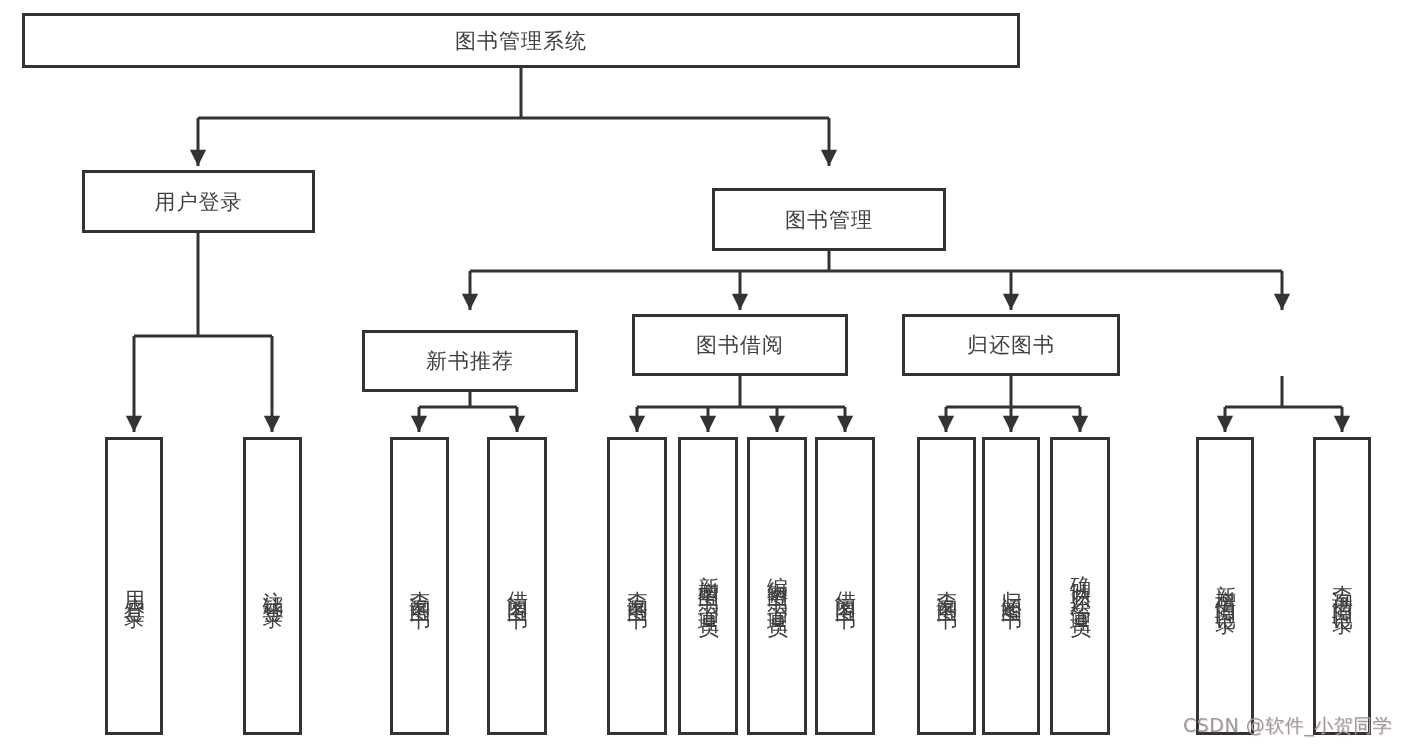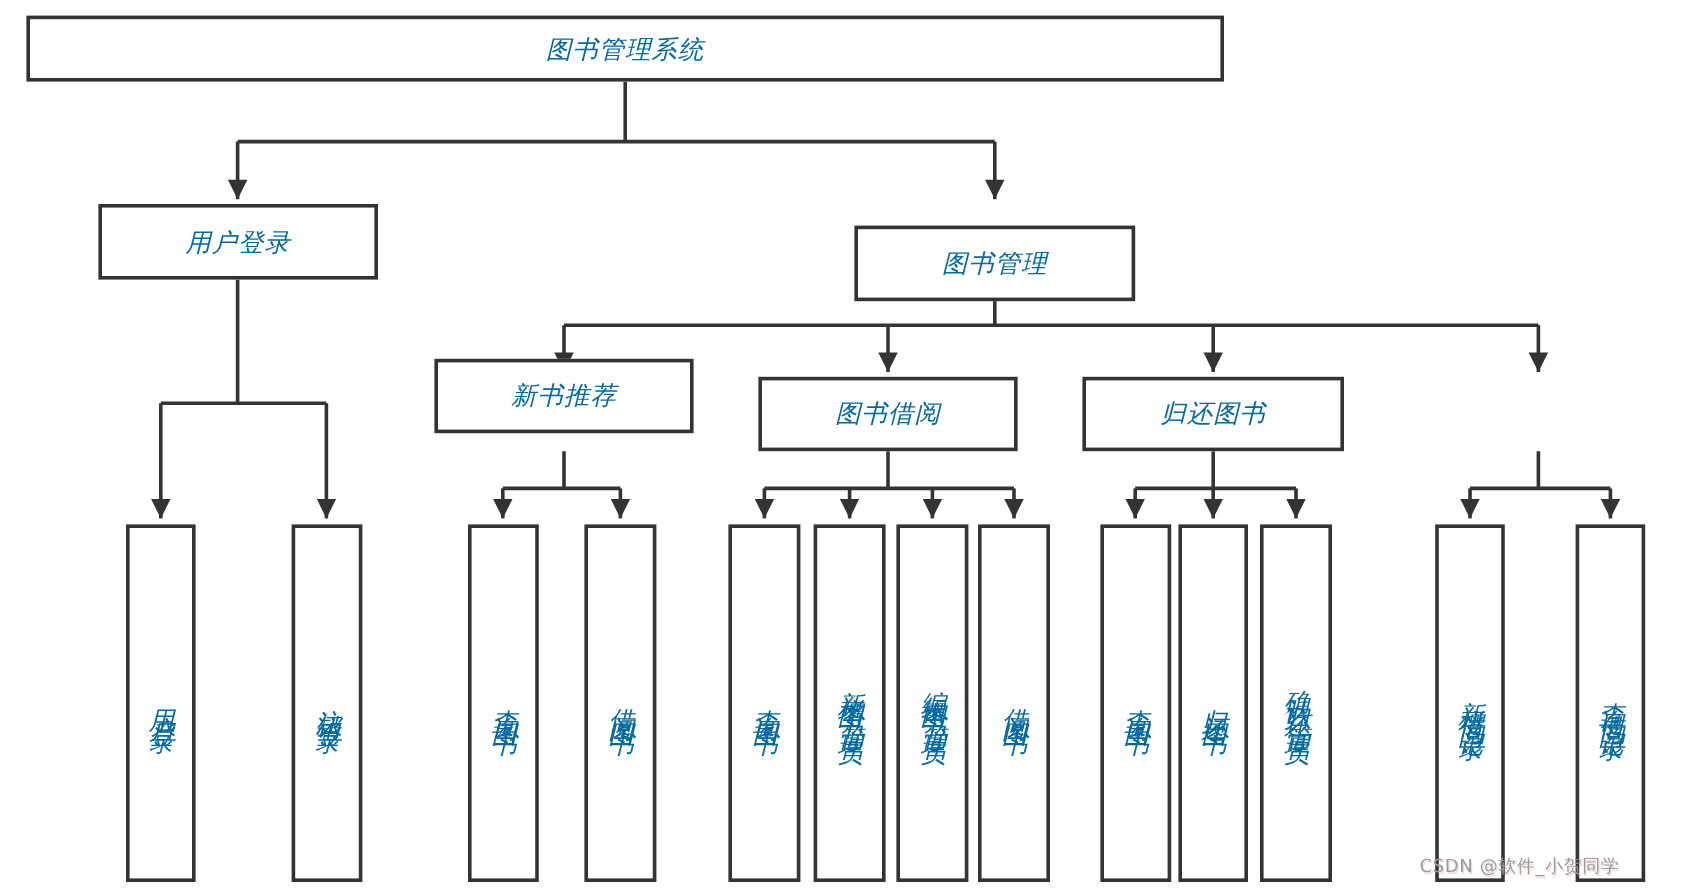--- a/index.html
+++ b/index.html
@@ -23,36 +23,35 @@
     background: #ffffff;
     display: flex;
     align-items: center;
     justify-content: center;
     color: #3a3a3a;
   }
   .node .lbl {
     font-size: 21px;
     letter-spacing: 1px;
     white-space: nowrap;
-    color: #0369a1;
-    font-style: italic;
+    color: #404040;
   }
   .node.vert .lbl {
     writing-mode: vertical-rl;
     text-orientation: mixed;
     letter-spacing: 6px;
     white-space: normal;
     line-height: 1;
     font-size: 21px;
   }
   .watermark {
     position: absolute;
     left: 1183px;
     top: 713px;
-    font-size: 15px;
+    font-size: 19px;
     color: #9b9b9b;
     letter-spacing: 0.5px;
     white-space: nowrap;
     text-shadow: 1px 1px 0 rgba(190,80,80,0.22);
   }
 </style>
 </head>
 <body>
 
 <div class="canvas">
@@ -104,21 +103,21 @@
     <span class="lbl">图书管理系统</span>
   </div>
 
   <div class="node" style="left:82px;top:170px;width:233px;height:63px">
     <span class="lbl">用户登录</span>
   </div>
   <div class="node" style="left:712px;top:188px;width:234px;height:63px">
     <span class="lbl">图书管理</span>
   </div>
 
-  <div class="node" style="left:362px;top:299px;width:216px;height:62px">
+  <div class="node" style="left:362px;top:330px;width:216px;height:62px">
     <span class="lbl">新书推荐</span>
   </div>
   <div class="node" style="left:632px;top:314px;width:216px;height:62px">
     <span class="lbl">图书借阅</span>
   </div>
   <div class="node" style="left:902px;top:314px;width:218px;height:62px">
     <span class="lbl">归还图书</span>
   </div>
 
   <div class="node vert" style="left:105px;top:437px;width:58px;height:298px">

